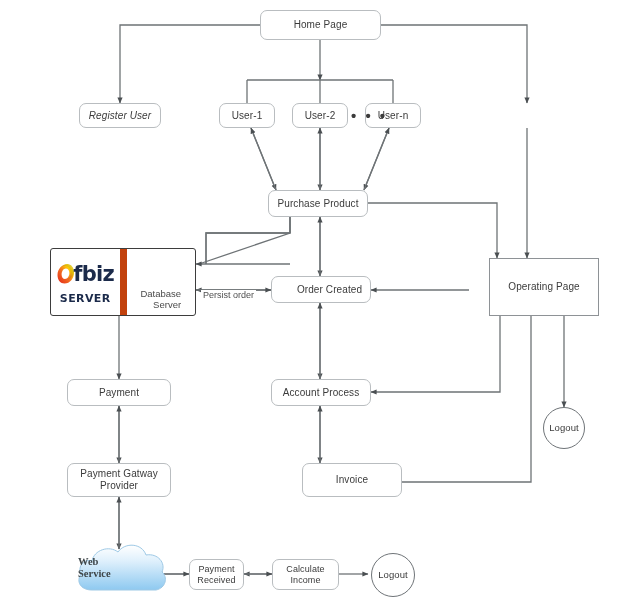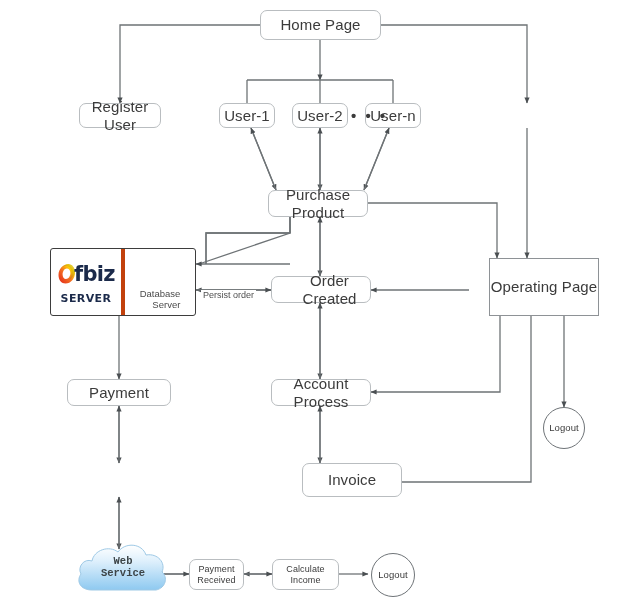--- a/index.html
+++ b/index.html
@@ -30,21 +30,21 @@
     position: absolute;
     box-sizing: border-box;
     background: #ffffff;
     border: 1px solid #b9bdc0;
     border-radius: 7px;
     display: flex;
     align-items: center;
     justify-content: center;
     text-align: center;
     color: #3b3b3b;
-    font-size: 15px;
+    font-size: 10px;
     line-height: 1.18;
     letter-spacing: 0.1px;
     z-index: 3;
   }
   .node.sharp {
     border-radius: 0;
     border-color: #8e9296;
     margin-left: 20px;
   }
   .node.circle {
@@ -62,21 +62,21 @@
   }
   .server-half {
     flex: 1 1 50%;
     display: flex;
     flex-direction: column;
     align-items: center;
     justify-content: center;
     position: relative;
   }
   .server-half.left {
-    border-right: 4px solid #c2410c;
+    border-right: 7px solid #c2410c;
   }
   .ofbiz-logo {
     display: flex;
     align-items: center;
     justify-content: center;
     height: 30px;
   }
   .ofbiz-word {
     font-family: "DejaVu Sans", sans-serif;
     font-weight: bold;
@@ -102,22 +102,21 @@
   }
   .cloud-node {
     position: absolute;
     z-index: 3;
   }
   .cloud-text {
     position: absolute;
     width: 100%;
     top: 50%;
     transform: translateY(-52%);
-    text-align: center;
-    font-family: Liberation Mono, monospace;
+    font-family: Liberation Serif, serif;
     font-weight: bold;
     font-size: 10.5px;
     color: #3d4548;
     line-height: 1.1;
     pointer-events: none;
   }
   .edge-label {
     position: absolute;
     font-size: 9px;
     color: #4f4f4f;
@@ -238,21 +237,21 @@
     <g transform="translate(78,543)">
       <path d="M14,47 C2,47 -2,38 3,31 C-1,24 6,15 14,18 C16,7 31,2 40,9
                C47,-1 64,0 68,12 C80,10 88,20 84,29 C90,34 88,45 78,47 z" fill="url(#cloudgrad)" stroke="#9ec9e6" stroke-width="1"></path>
     </g>
   </svg>
 
   <div class="node" style="left:260px; top:10px; width:121px; height:30px;">
     <span>Home Page</span>
   </div>
 
-  <div class="node" style="left:79px; top:103px; width:82px; height:25px;">
+  <div class="node" style="left:79px; top:103px; width:82px; height:25px;font-style:italic;">
     <span>Register User</span>
   </div>
 
   <div class="node" style="left:219px; top:103px; width:56px; height:25px;">
     <span>User-1</span>
   </div>
 
   <div class="node" style="left:292px; top:103px; width:56px; height:25px;">
     <span>User-2</span>
   </div>
@@ -316,20 +315,24 @@
   </div>
 
   <div class="node" style="left:271px; top:379px; width:100px; height:27px;">
     <span>Account Process</span>
   </div>
 
   <div class="node circle" style="left:543px; top:407px; width:42px; height:42px; font-size:9.5px;">
     <span>Logout</span>
   </div>
 
+  <div class="node" style="left:67px; top:463px; width:104px; height:34px; flex-direction:column;">
+    <span>Payment Gatway</span>
+    <span>Provider</span>
+  </div>
 
   <div class="node" style="left:272px; top:463px; width:100px; height:34px;margin-left:30px;">
     <span>Invoice</span>
   </div>
 
   <div class="cloud-node" style="left:78px; top:543px; width:90px; height:50px;">
     <div class="cloud-text">
       <div>Web</div>
       <div>Service</div>
     </div>

